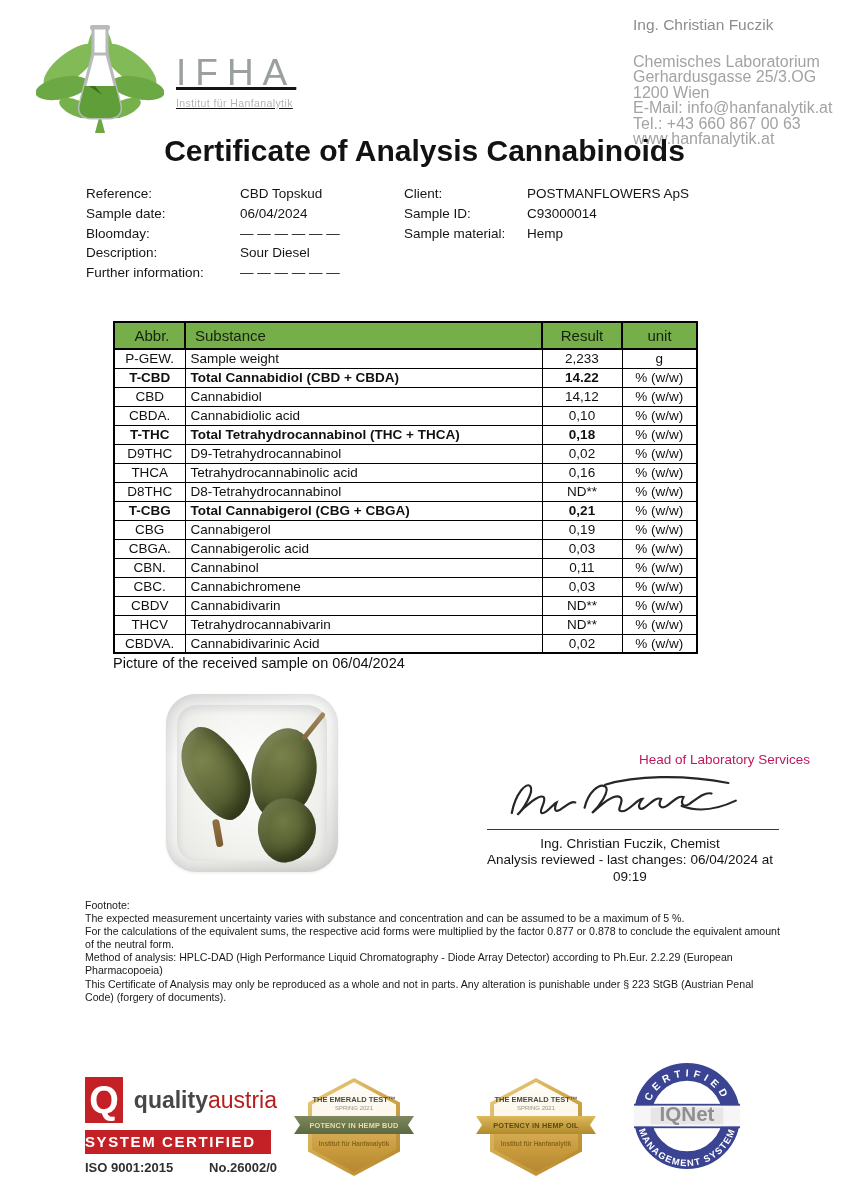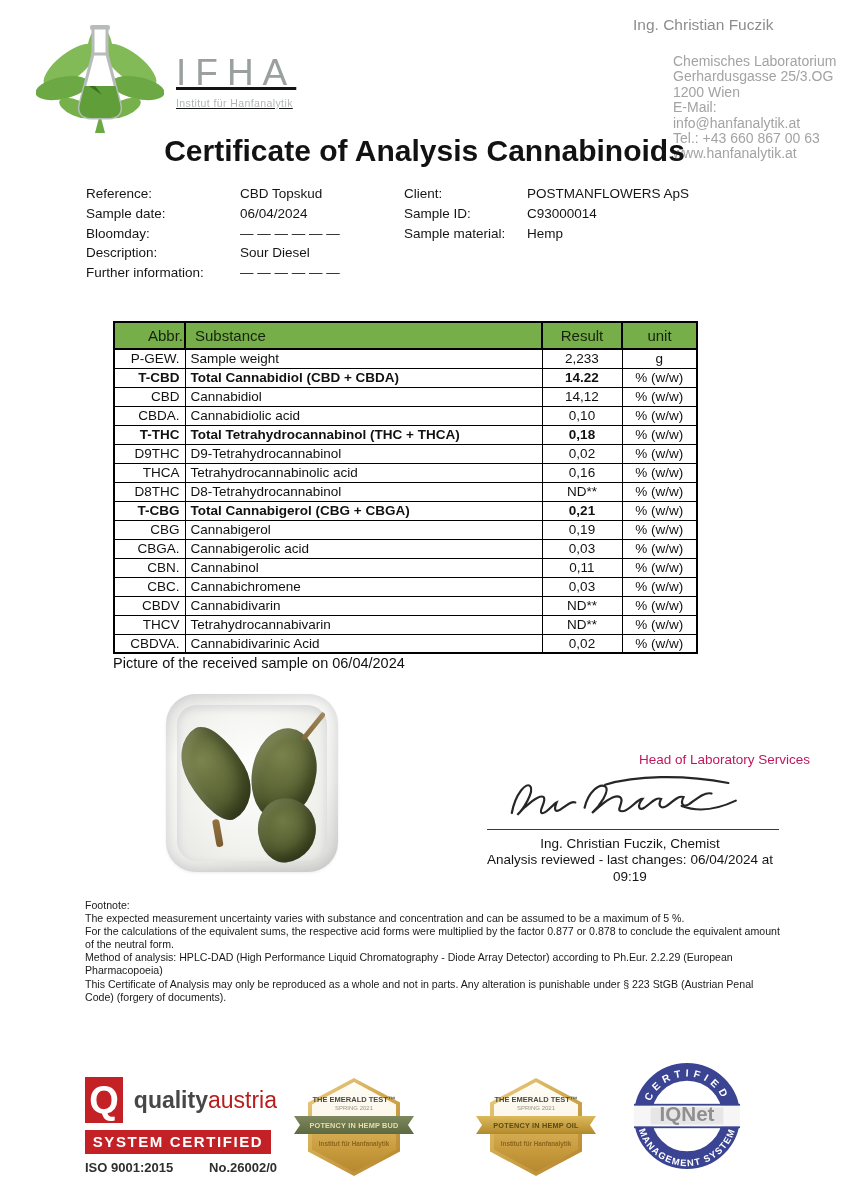--- a/index.html
+++ b/index.html
@@ -15,38 +15,38 @@
     position:relative;width:849px;height:1200px;margin:0 auto;background:#fff;
     font-family:"Liberation Sans", sans-serif;color:#141414;overflow:hidden;
   }
   
   .logo{position:absolute;left:36px;top:22px;display:flex;align-items:flex-start;text-decoration:underline;}
   .logo-text{margin-left:12px;margin-top:32px;}
   .brand{font-size:37px;color:#9aa09e;letter-spacing:9px;line-height:1;}
   .brand-sub{font-size:10.5px;color:#b2b7b4;margin-top:6px;letter-spacing:.4px;}
   .contact{position:absolute;left:633px;top:16px;width:210px;}
   .contact-name{font-size:15.5px;color:#8d8d8d;margin-bottom:20px;}
-  .c-line{font-size:14px;color:#a3a3a3;line-height:15.4px;margin-left:40px;}
+  .c-line{font-size:16px;color:#a3a3a3;line-height:15.4px;}
   
   .title{position:absolute;left:0;right:0;top:134px;margin:0;text-align:center;
     font-size:30px;font-weight:700;color:#121212;}
   
   .info-left{position:absolute;left:86px;top:186px;}
   .info-right{position:absolute;left:404px;top:186px;}
   .info-row{display:flex;height:19.8px;font-size:13.5px;color:#151515;}
   .info-left .info-label{width:154px;}
   .info-right .info-label{width:123px;}
   
   .results{position:absolute;left:113px;top:321px;width:583px;border-collapse:collapse;
     table-layout:fixed;border:2px solid #000;}
   .results th{background:var(--table-header-green);border:2px solid #000;height:27px;
     font-size:15px;font-weight:400;color:#17230e;}
   .results td{border:1.5px solid #000;height:19px;font-size:13.5px;color:#111;
     padding:0 5px;white-space:nowrap;overflow:hidden;}
-  .h-abbr,.c-abbr{text-align:right;padding-left:6px;margin-top:24px;}
+  .h-abbr,.c-abbr{text-align:center;padding-left:6px;margin-top:24px;}
   .h-sub{text-align:left;padding-left:9px;}
   .c-sub{padding-left:14px;}
   .h-res,.c-res,.h-unit,.c-unit{text-align:center;}
   tr.total .c-abbr,tr.total .c-res,tr.total .c-sub{font-weight:700;}
   tr.total .c-sub{}
   .caption{position:absolute;left:113px;top:655px;font-size:14.5px;color:#101010;}
   
   .dish{position:absolute;left:166px;top:694px;width:172px;height:178px;border-radius:30px;
     background:linear-gradient(160deg,#e9e9e6 0%,#fbfbf9 28%,#f5f5f2 62%,#dcdcd8 100%);
     box-shadow:inset 0 0 16px rgba(70,75,90,.25),0 1px 3px rgba(0,0,0,.08);}
@@ -87,21 +87,21 @@
     line-height:13.1px;color:#1a1a1a;}
   
   .qa{position:absolute;left:85px;top:1077px;width:192px;}
   .qa-top{display:flex;align-items:center;height:46px;}
   .qa-q{width:46px;height:46px;background:var(--qa-red);color:#fff;font-weight:700;
     font-size:38px;display:flex;align-items:center;justify-content:center;line-height:1;}
   .qa-brand{margin-left:11px;font-size:23px;white-space:nowrap;}
   .qa-brand .b{font-weight:700;color:#474747;}
   .qa-brand .l{font-weight:400;color:#b91c1c;}
   .qa-banner{margin-top:7px;width:186px;background:var(--qa-red);color:#fff;font-weight:700;
-    font-size:15px;letter-spacing:1.6px;text-align:center;padding:3px 0 4px;white-space:nowrap;}
+    font-size:15px;letter-spacing:1.6px;padding:3px 0 4px;white-space:nowrap;}
   .qa-iso{display:flex;justify-content:space-between;margin-top:6px;width:192px;
     font-weight:700;font-size:13px;color:#2f2f2f;}
   .emerald{position:absolute;top:1078px;width:92px;height:98px;}
   .em-bud{left:308px;} .em-oil{left:490px;}
   .hex,.hex-in{clip-path:polygon(50% 0,100% 25%,100% 75%,50% 100%,0 75%,0 25%);}
   .hex{position:absolute;inset:0;background:linear-gradient(140deg,#ecd08a 0%,#d2a94e 45%,#b3842c 100%);}
   .hex-in{position:absolute;inset:4px;
     background:linear-gradient(180deg,#fffdf6 0%,#fbf6ea 44%,#ddb561 44.5%,#c79a3c 76%,#b68830 100%);}
   .em-title{position:absolute;top:17px;left:0;right:0;text-align:center;font-size:7.5px;
     font-weight:700;color:#4a4a42;white-space:nowrap;}

